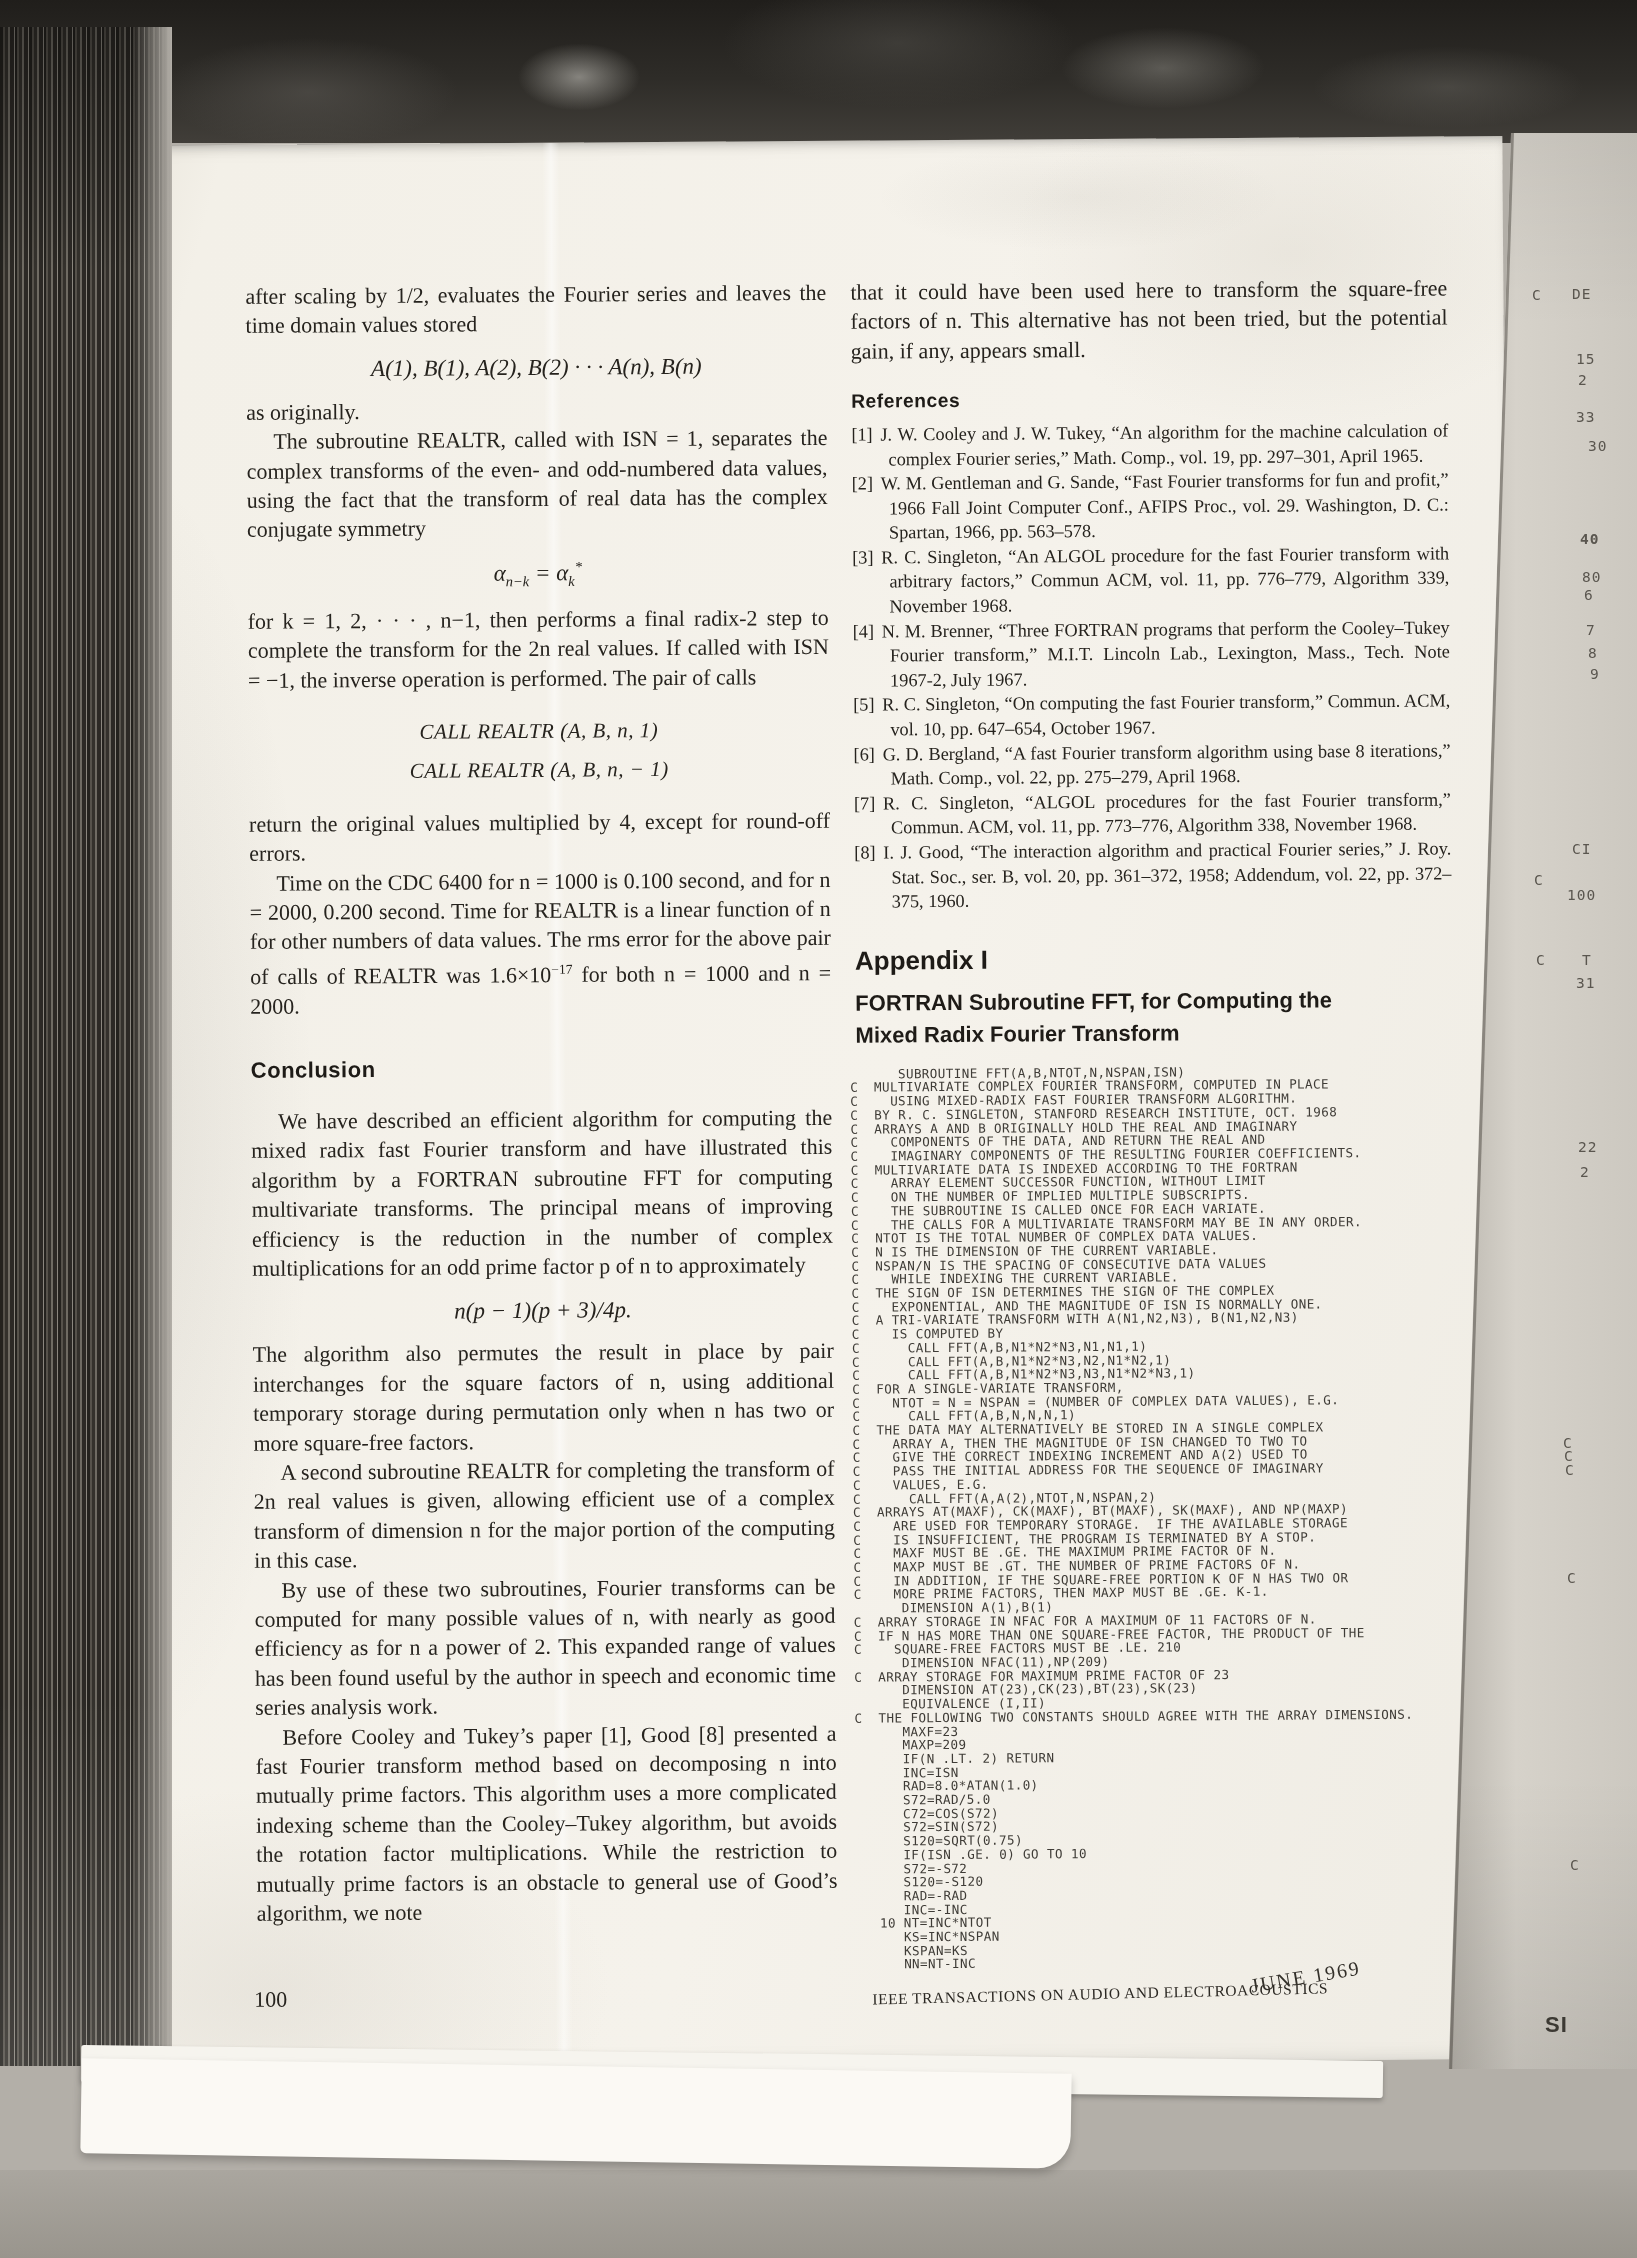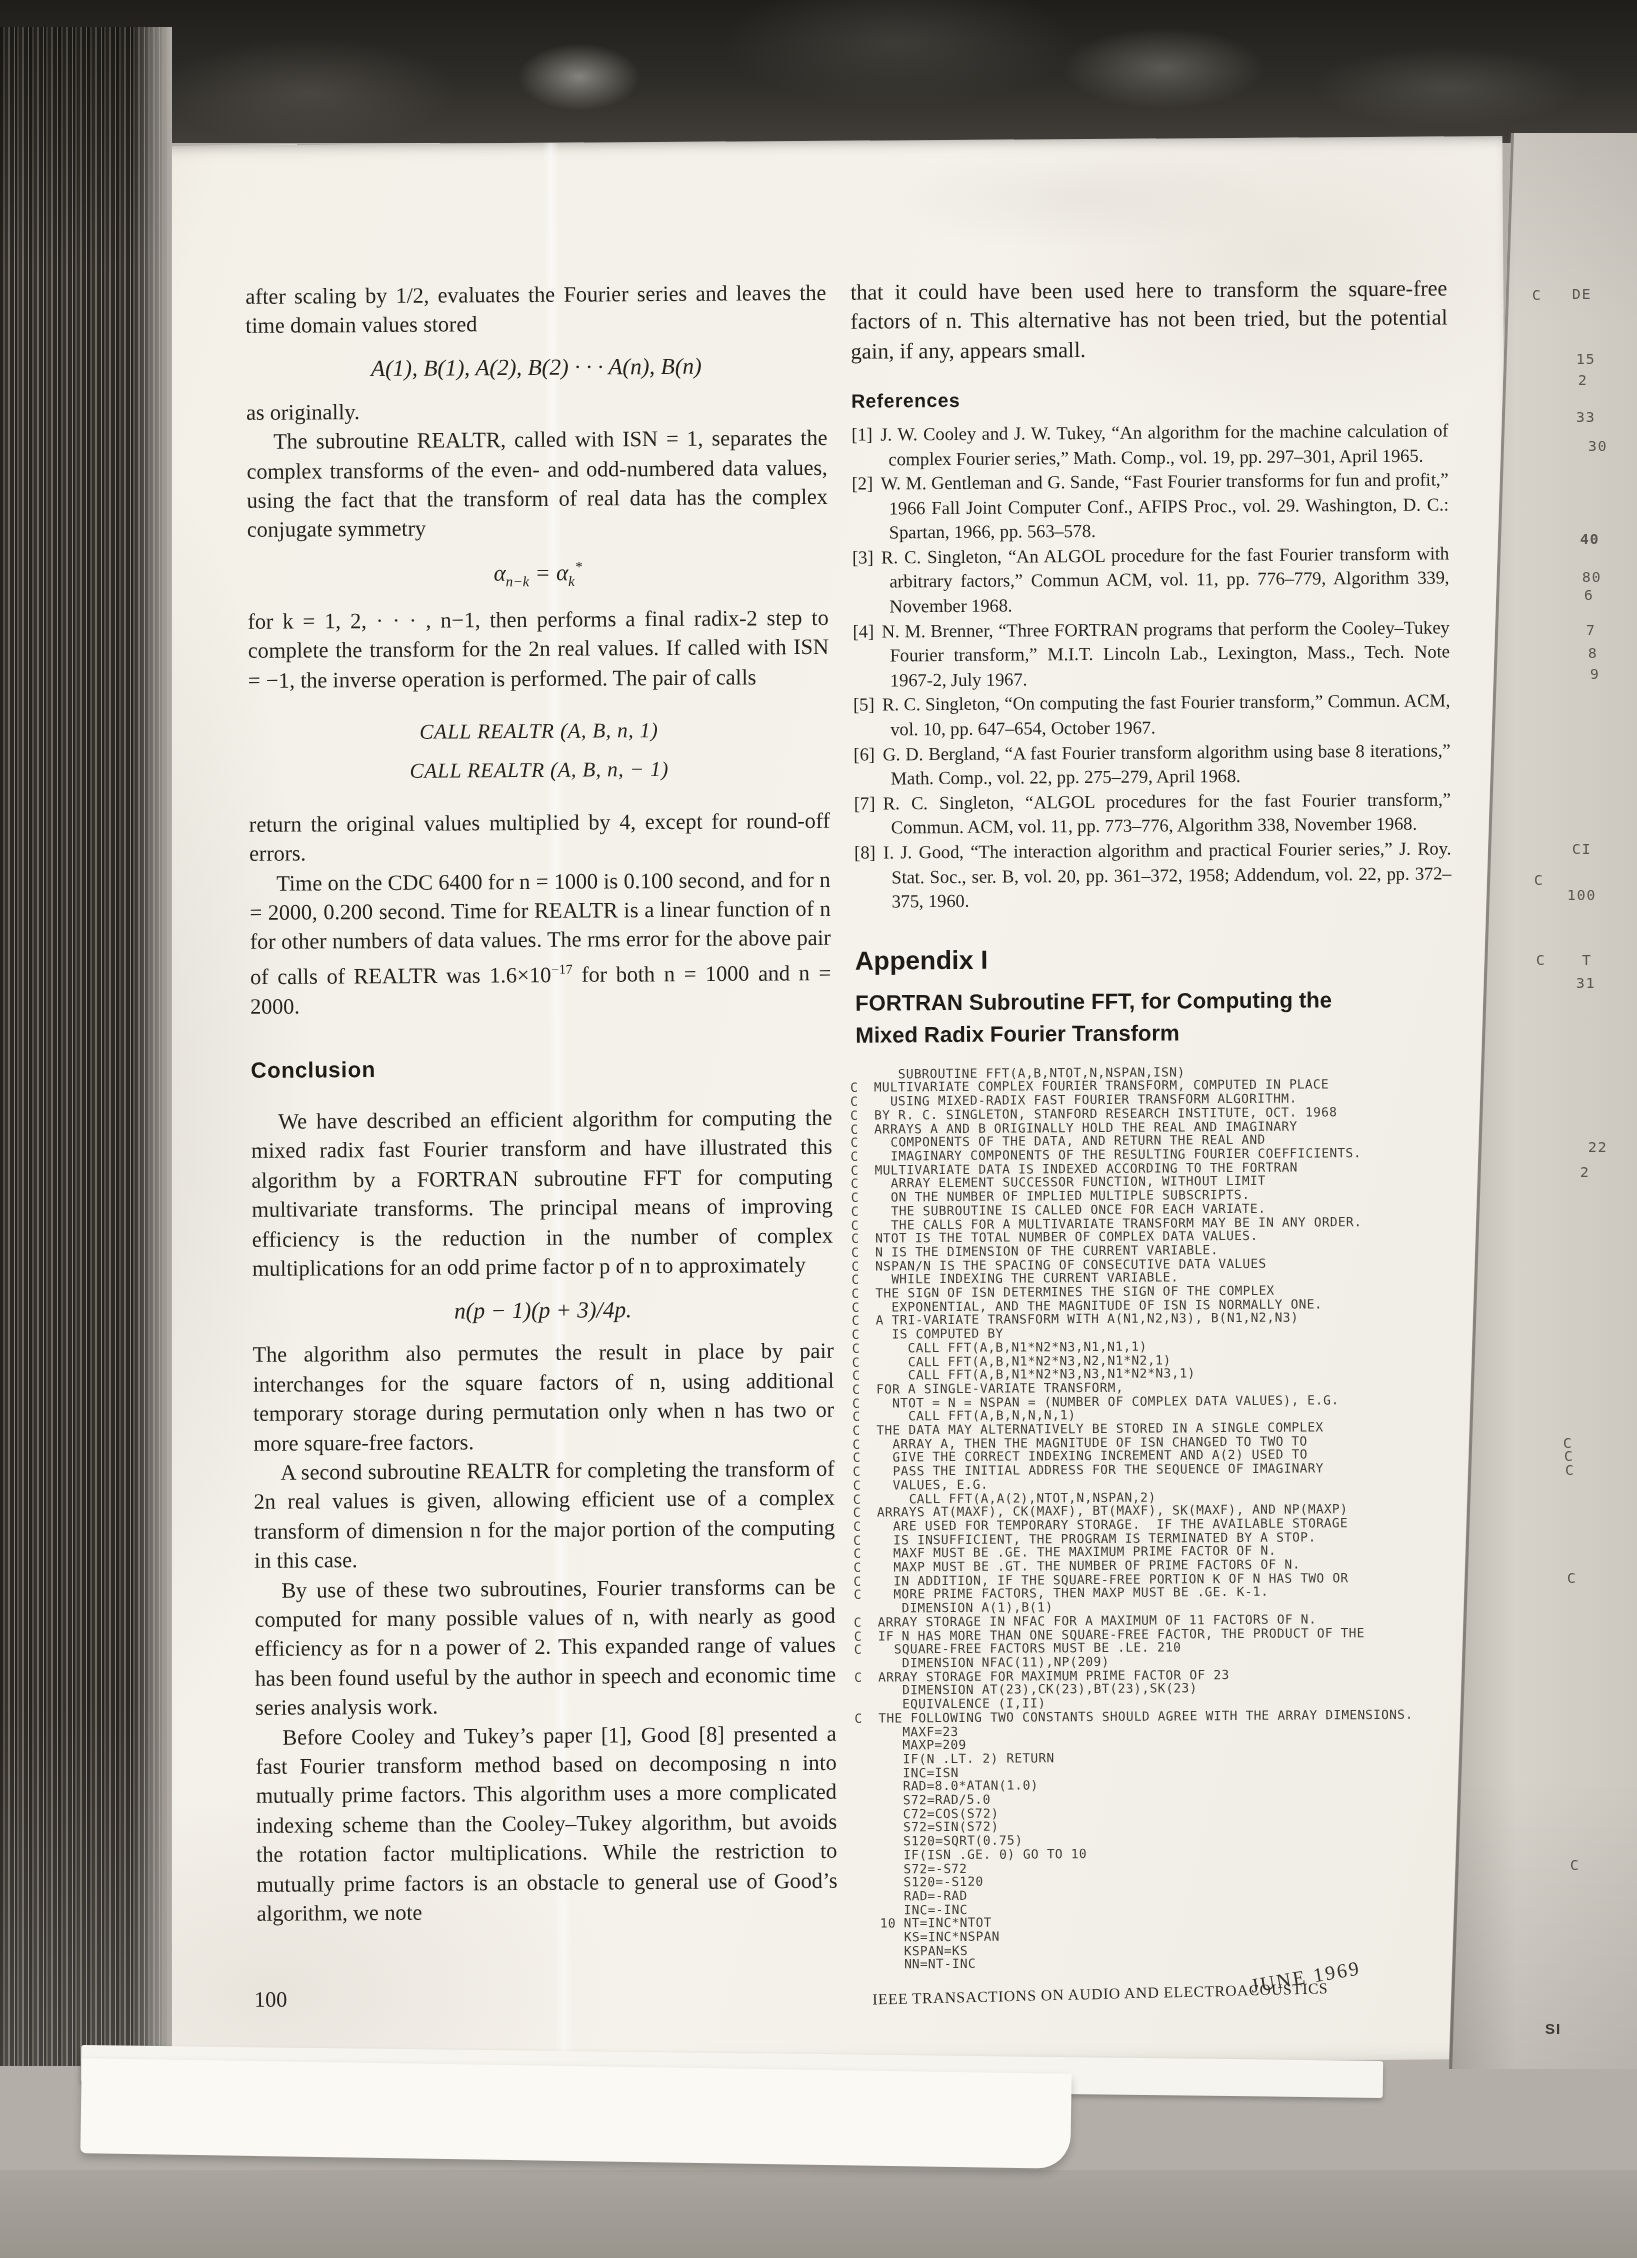--- a/index.html
+++ b/index.html
@@ -52,21 +52,21 @@
       linear-gradient(180deg, rgba(0,0,0,.06), rgba(0,0,0,0) 10%, rgba(0,0,0,0) 85%, rgba(0,0,0,.1)),
       linear-gradient(90deg,#b6b2aa 0,#d6d2ca 38%,#ccc8c0 100%);
     font-family:"DejaVu Sans Mono", monospace;color:#5a564f;
   }
   .next-page .edge-line{
     position:absolute;left:70px;top:0;width:2.9px;height:1941px;
     background:rgba(62,57,50,.45);
     transform:rotate(1.83deg);transform-origin:top left;
   }
   .frag{position:absolute;font-size:14.5px;letter-spacing:1px;}
-  .frag.bold{font-weight:bold;font-size:15px;color:#3c3933;font-family:"Liberation Sans",sans-serif;margin-top:8px;}
+  .frag.bold{font-weight:bold;font-size:22px;color:#3c3933;font-family:"Liberation Sans",sans-serif;}
   .curl1{
     position:absolute;left:81px;top:2053px;width:1302px;height:37px;z-index:5;
     background:#f6f4ee;transform:rotate(0.7deg);border-radius:2.9px;
     box-shadow:0 2.9px 5.8px rgba(0,0,0,.25);
   }
   .curl2{
     position:absolute;left:81px;top:2066px;width:990px;height:95px;z-index:6;
     background:#fbf9f4;transform:rotate(0.9deg);border-radius:0 0 33px 5.8px;
     box-shadow:0 4.8px 8.7px rgba(0,0,0,.22);
   }
@@ -247,21 +247,21 @@
   <span class="frag" style="top:454px;left:143px;">6</span>
   <span class="frag" style="top:489px;left:145px;">7</span>
   <span class="frag" style="top:512px;left:147px;">8</span>
   <span class="frag" style="top:533px;left:149px;">9</span>
   <span class="frag" style="top:739px;left:93px;">C</span>
   <span class="frag" style="top:708px;left:131px;">CI</span>
   <span class="frag" style="top:754px;left:126px;">100</span>
   <span class="frag" style="top:819px;left:95px;">C</span>
   <span class="frag" style="top:819px;left:141px;">T</span>
   <span class="frag" style="top:842px;left:135px;">31</span>
-  <span class="frag" style="top:1006px;left:147px;text-align:center;">22</span>
+  <span class="frag" style="top:1006px;left:137px;text-align:center;">22</span>
   <span class="frag" style="top:1031px;left:139px;">2</span>
   <span class="frag" style="top:1302px;left:122px;">C</span>
   <span class="frag" style="top:1315px;left:123px;">C</span>
   <span class="frag" style="top:1329px;left:124px;">C</span>
   <span class="frag" style="top:1437px;left:126px;">C</span>
   <span class="frag" style="top:1724px;left:129px;">C</span>
   <span class="frag bold" style="top:1879px;left:104px;">SI</span>
 </div>
 
 <div class="curl1"></div>

